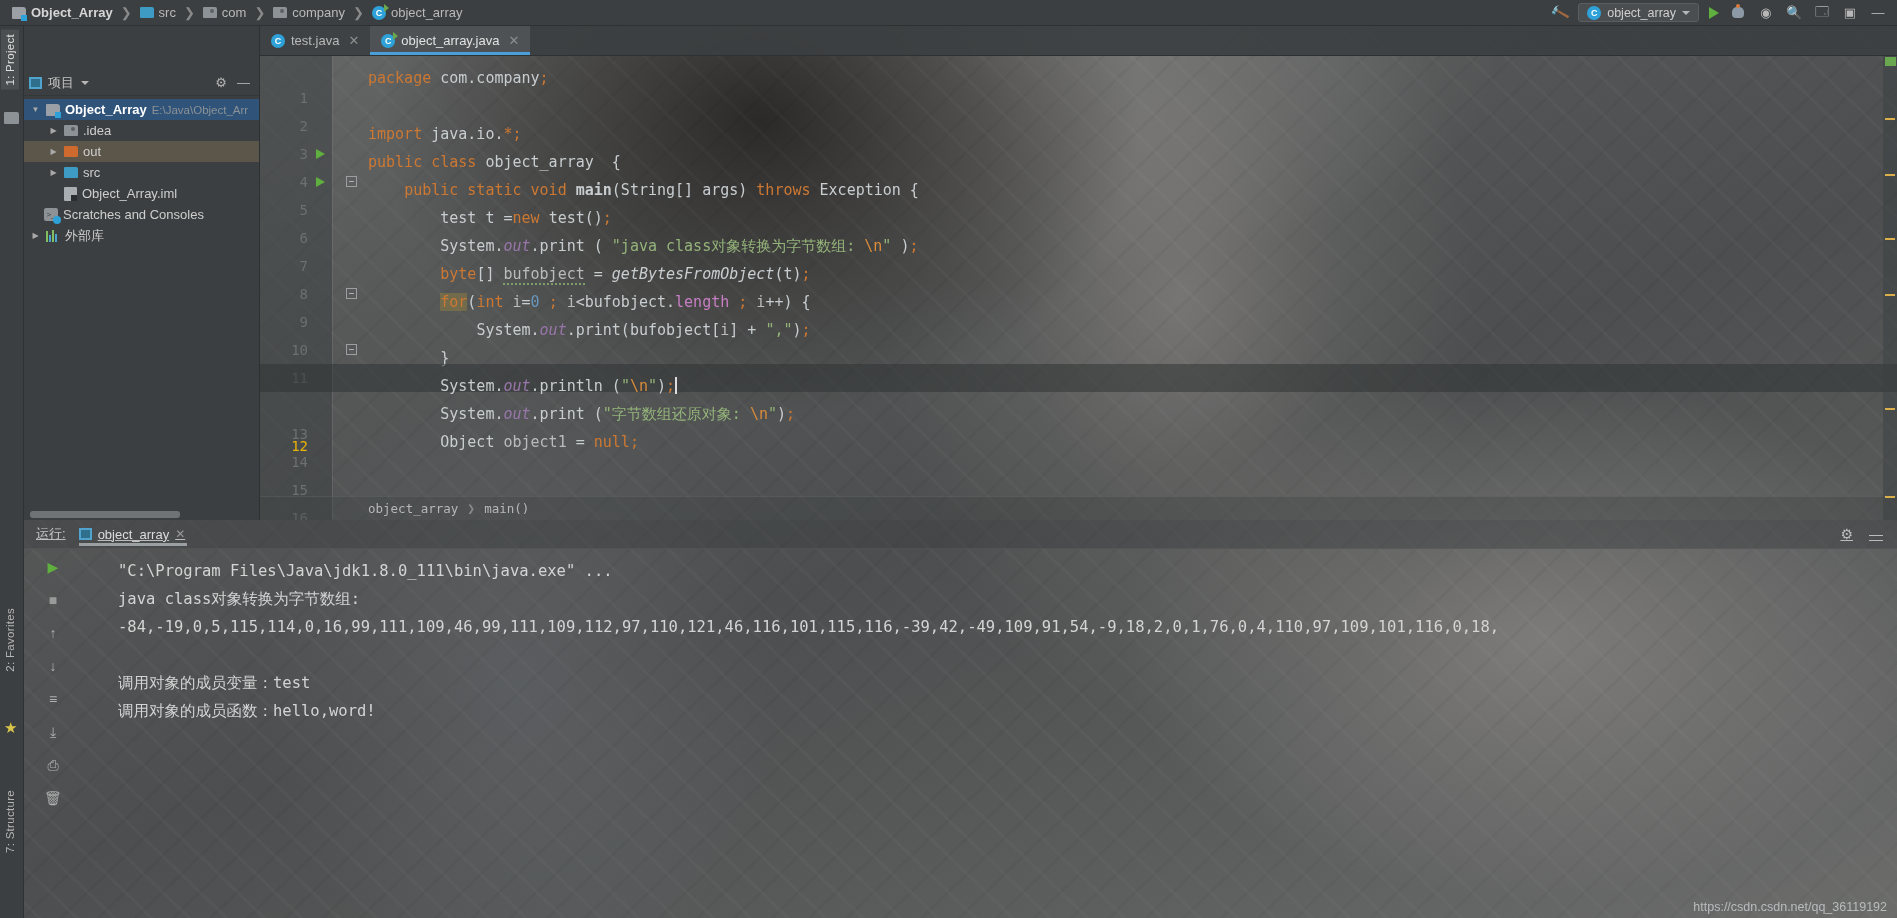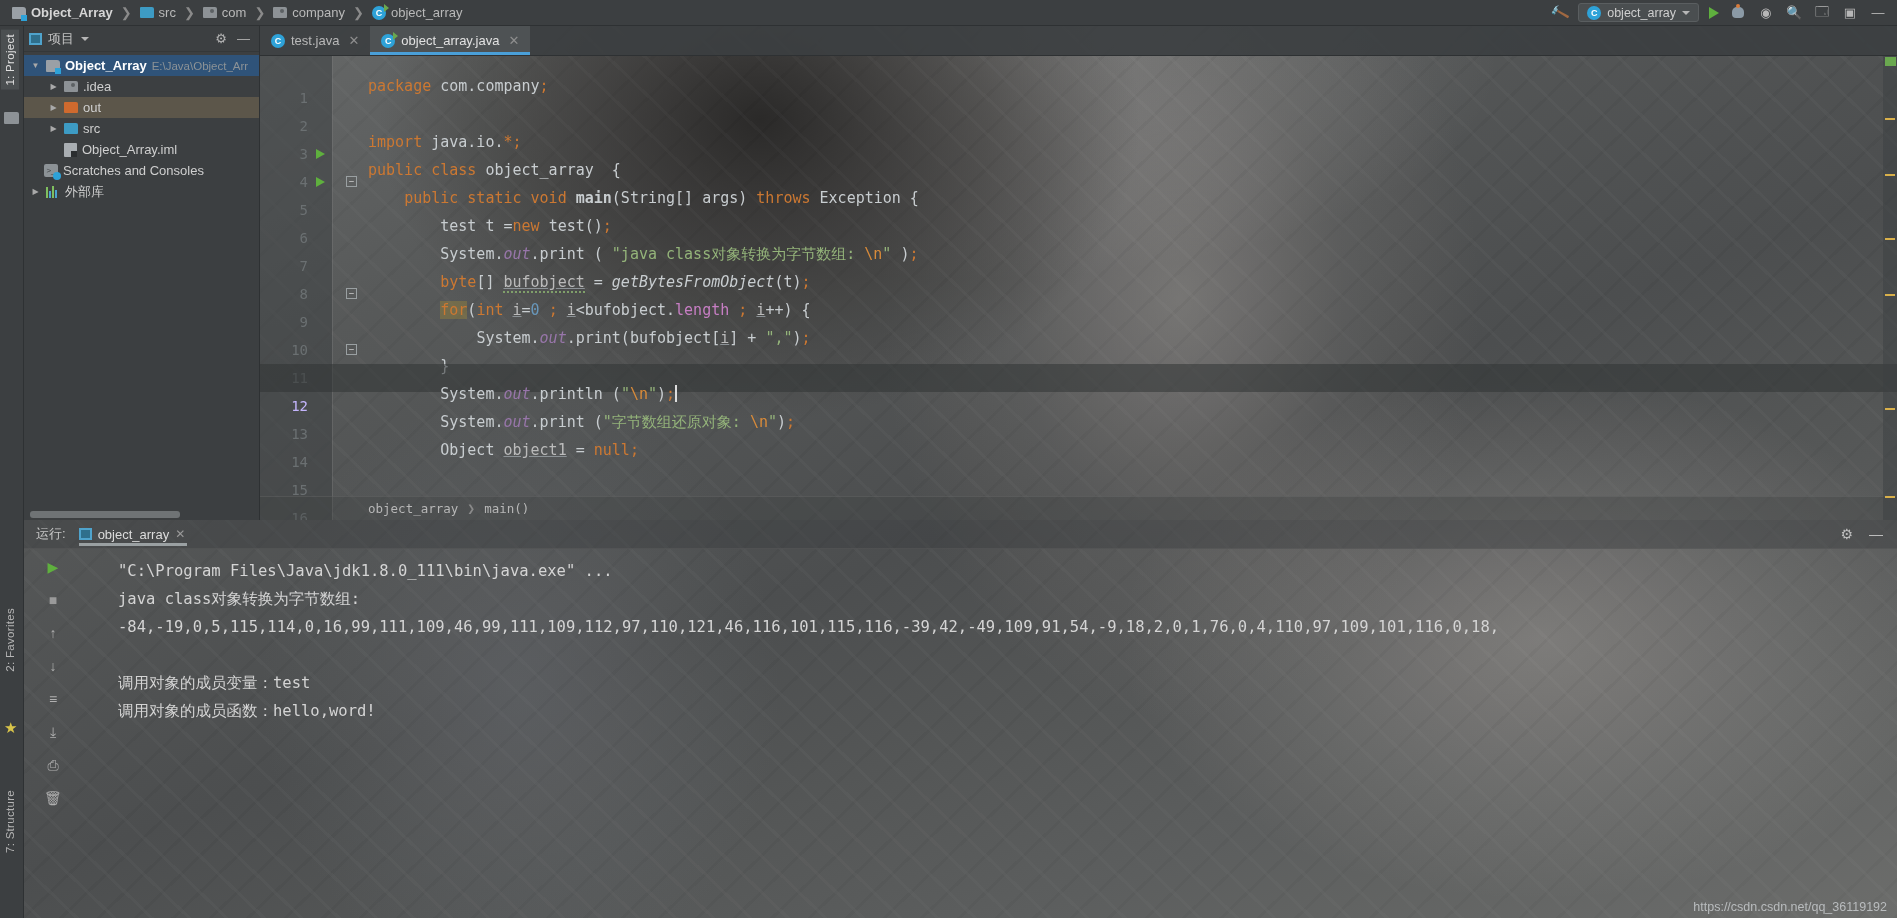--- a/index.html
+++ b/index.html
@@ -72,21 +72,21 @@
     font-size:11.5px; color:#b5b5b5; letter-spacing:.3px; white-space:nowrap; padding:4px 3px; cursor:default;
   }
   .vtab.sel{ background:#4b4f51; color:#e0e0e0; }
   .strip-ic{ position:absolute; left:4px; width:16px;height:15px; }
 
   
   .projpanel{
     position:absolute; left:24px; top:26px; width:236px; height:494px;
     background:#3c3f41; border-right:1px solid #2e3133; z-index:30;
   }
-  .projhead{ height:26px; display:flex; align-items:center; padding:0 5px; border-bottom:1px solid #343738; }
+  .projhead{ height:26px; display:flex; align-items:center; padding:0 5px; border-bottom:1px solid #343738;margin-top:44px; }
   .projhead .t{ font-size:13px; color:#c2c2c2; margin-left:6px; }
   .projhead .sq{ width:13px;height:12px;border:2px solid #4fa3cc;background:#2f6f8c; }
   .projhead .acts{ margin-left:auto; display:flex; align-items:center; gap:10px; padding-right:4px; color:#b2b2b2; font-size:13px; }
   .tree{ padding-top:3px; font-size:13px; }
   .node{ display:flex; align-items:center; height:21px; padding-left:6px; gap:5px; white-space:nowrap; cursor:default; }
   .node.sel{ background:#2f5379; }
   .node.hl{ background:#5c564a; }
   .arrow{ width:11px; color:#a9a9a9; font-size:8px; text-align:center; }
   .node .lbl{ color:#cfcfcf; }
   .node.sel .lbl{ font-weight:bold; color:#ffffff; }
@@ -106,47 +106,47 @@
   .tab{ display:flex; align-items:center; gap:6px; padding:0 11px; font-size:13px; color:#b9b9b9; position:relative; cursor:default; }
   .tab.active{ background:#4e5254; color:#e2e2e2; }
   .tab.active:after{ content:""; position:absolute; left:0; right:0; bottom:0; height:3px; background:#4a9fd8; }
   .tab .x{ color:#8e8e8e; font-size:13px; margin-left:3px; }
 
   .codearea{ position:relative; height:464px; overflow:hidden; font-family:"DejaVu Sans Mono","Liberation Mono",monospace; font-size:15px; }
   .gutter{ position:absolute; left:0; top:0; width:72px; height:100%; background:rgba(62,65,67,.55); }
   .gutter2{ position:absolute; left:72px; top:0; width:1px; height:100%; background:rgba(130,130,130,.35); }
   .row{ position:relative; height:28px; line-height:28px; white-space:pre; }
   .row.cur{ background:rgba(50,52,52,.55); }
-  .row.cur .ln{ color:#c4b5fd; }
+  .row.cur .ln{ color:#eab308;margin-top:40px; }
   .ln{ position:absolute; left:0; width:48px; text-align:right; color:#6b7072; font-size:14px; }
   .runmark{ position:absolute; left:56px; top:9px; width:0;height:0;border-left:9px solid #5fb03e;border-top:5px solid transparent;border-bottom:5px solid transparent; }
   .fold{ position:absolute; left:86px; top:8px; width:11px;height:11px;border:1px solid #9aa0a2;color:#cfcfcf;font-size:9px;line-height:9px;text-align:center; }
-  .code{ position:absolute; left:108px; top:16px;text-align:center; }
+  .code{ position:absolute; left:108px; top:8px;text-align:center; }
   .brdcrumb{
     position:absolute; left:0; right:0; bottom:0; height:24px; display:flex; align-items:center;
     gap:7px; padding-left:108px; font-size:12.5px; color:#b7b7b7;
     background:rgba(62,65,67,.35); border-top:1px solid rgba(120,120,120,.3);
   }
   
   .kw{ color:#cc7832; } .str{ color:#94b47a; } .esc{ color:#d98b3a; }
   .txt{ color:#c8cdd0; } .fn{ color:#c8cdd0; font-style:italic; }
   .stat{ color:#9876aa; font-style:italic; } .fld{ color:#c77ec4; }
   .num{ color:#6897bb; } .cls{ color:#c8cdd0; }
-  .u{ text-decoration:underline; text-decoration-color:#8c9296; }
+  .u{ text-decoration-color:#8c9296; }
   .sq-warn{ border-bottom:2px dotted #7f9f6a; }
   .hlsel{ background:rgba(150,130,60,.45); }
   .caretbar{ display:inline-block; width:1.5px; height:17px; background:#ddd; vertical-align:-3px; }
 
   
   .markbar{ position:absolute; right:0; top:30px; width:14px; bottom:0; background:rgba(60,63,65,.5); }
   .mk{ position:absolute; right:2px; width:10px; height:2px; }
   .mkg{ position:absolute; right:1px; top:1px; width:11px; height:9px; background:#6aa84f; }
 
   
-  .runpanel{ position:absolute; left:24px; top:520px; width:1873px; height:398px; z-index:26; }
+  .runpanel{ position:absolute; left:24px; top:520px; width:1873px; height:398px; z-index:26;text-decoration:underline; }
   .runhead{ height:29px; display:flex; align-items:center; border-bottom:1px solid rgba(100,100,100,.35); background:rgba(60,63,65,.45); }
   .runhead .lab{ font-size:13px; color:#c7c7c7; padding:0 9px 0 12px; }
   .runtab{ display:flex; align-items:center; gap:6px; font-size:13px; color:#dcdcdc; position:relative; padding:0 6px 0 4px; height:100%; }
   .runtab:after{ content:""; position:absolute; left:4px; right:4px; bottom:2px; height:3px; background:#9aa0a2; }
   .runtab .x{ color:#9a9a9a; font-size:12px; }
   .runhead .r{ margin-left:auto; display:flex; gap:16px; padding-right:14px; color:#bdbdbd; font-size:14px; }
 
   .runbody{ position:relative; height:369px; }
   .runtools{ position:absolute; left:0; top:0; width:58px; height:100%; display:flex; flex-direction:column; align-items:center; gap:13px; padding-top:8px; }
   .rt{ width:22px;height:20px; display:flex; align-items:center; justify-content:center; color:#b0b0b0; font-size:14px; }

